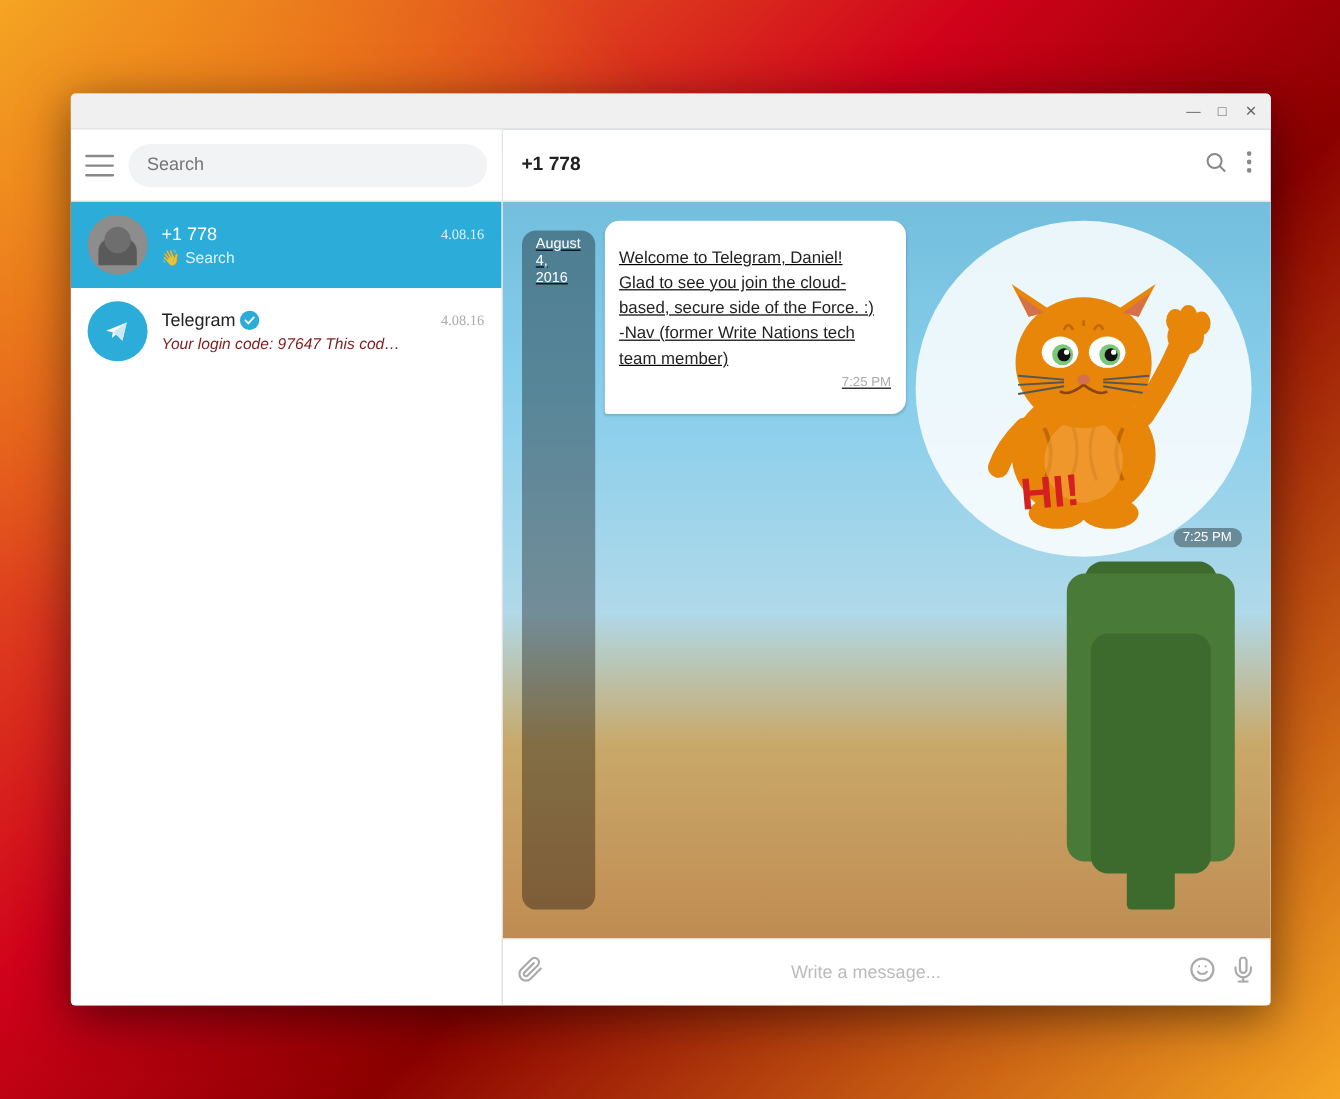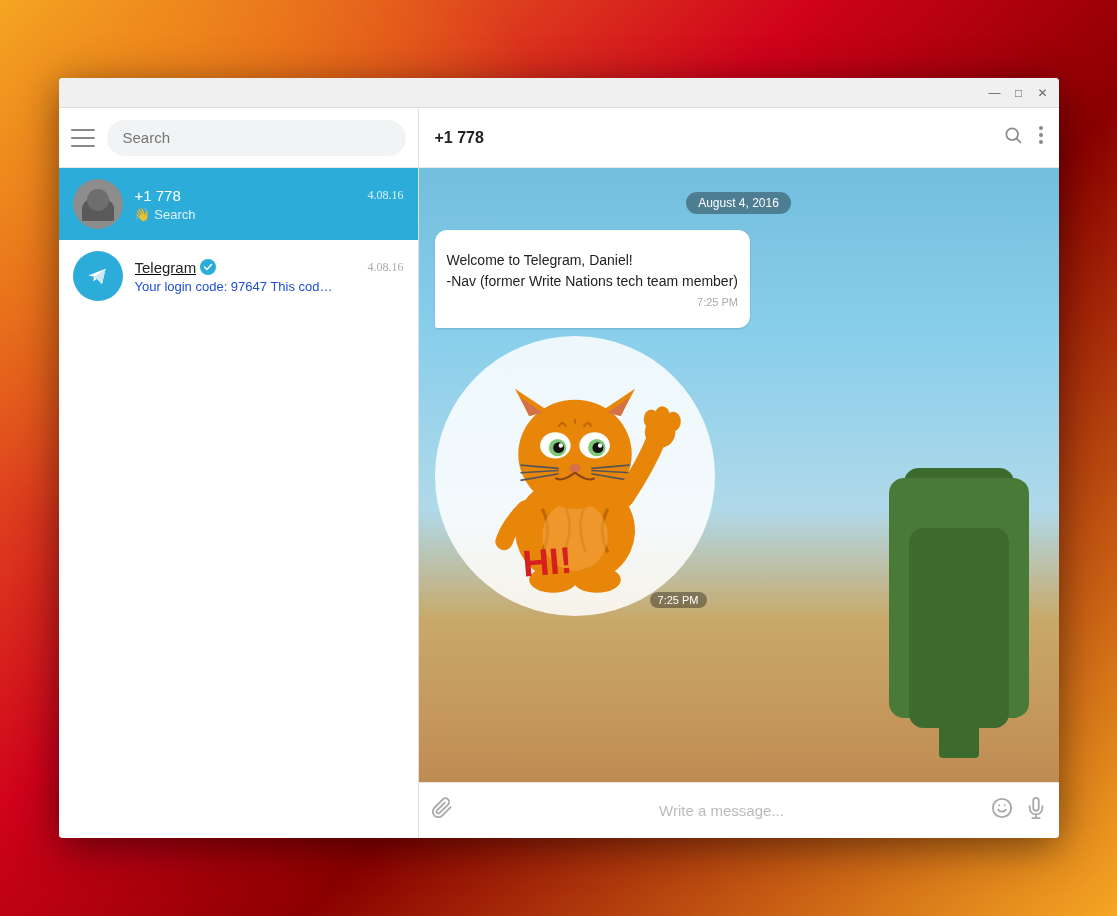--- a/index.html
+++ b/index.html
@@ -319,22 +319,22 @@
     }
 
     
     .messages-area {
       flex: 1;
       overflow-y: auto;
       position: relative;
       z-index: 1;
       padding: 16px;
       display: flex;
-      flex-direction: column;
       gap: 8px;
+      text-decoration: underline;
     }
 
     .date-separator {
       display: flex;
       justify-content: center;
       margin: 8px 0;
     }
     .date-badge {
       background: rgba(0,0,0,0.35);
       color: #fff;
@@ -471,31 +471,31 @@
         <div class="chat-item">
           <div class="avatar avatar-telegram">
             <svg viewBox="0 0 40 40" fill="none" xmlns="http://www.w3.org/2000/svg">
               <circle cx="20" cy="20" r="20" fill="#2bacd9"></circle>
               <path d="M8 19.5L29.5 11L25 30L18.5 23.5L14 27L15 21L8 19.5Z" fill="white"></path>
               <path d="M15 21L18.5 23.5L25 30L29.5 11L15 21Z" fill="#cce8f5"></path>
             </svg>
           </div>
           <div class="chat-info">
             <div class="chat-name-row">
-              <span style="display:flex;align-items:center;text-decoration:underline;">
+              <span style="display:flex;align-items:center;">
                 <span class="chat-name">Telegram</span>
                 <span class="verified-badge">
                   <svg viewBox="0 0 10 10" fill="white">
                       <path d="M1.5 5L4 7.5L8.5 2.5" stroke="white" stroke-width="1.5" fill="none" stroke-linecap="round"></path>
                     </svg>
                 </span>
               </span>
               <span class="chat-date" style="color:#aaa;">4.08.16</span>
             </div>
-            <div class="chat-preview" style="color:#1d4ed8;">Your login code: 97647  This cod…</div>
+            <div class="chat-preview" style="color:#7f1d1d;font-style:italic;">Your login code: 97647  This cod…</div>
           </div>
         </div>
 
       </div>
     </div>
 
     <div class="chat-area">
 
       <div class="chat-background"></div>
 
@@ -521,20 +521,21 @@
       </div>
 
       <div class="messages-area">
         <div class="date-separator">
           <span class="date-badge">August 4, 2016</span>
         </div>
 
         <div class="message-bubble">
           <div class="message-text">
             <div>Welcome to Telegram, Daniel!</div>
+            <div>Glad to see you join the cloud-based, secure side of the Force. :)</div>
             <div>-Nav (former Write Nations tech team member)</div>
           </div>
           <div class="message-time">7:25 PM</div>
         </div>
 
         <div class="sticker-container">
           <div class="sticker-img">
 
             <svg class="garfield-svg" viewBox="0 0 200 220" xmlns="http://www.w3.org/2000/svg">
 

